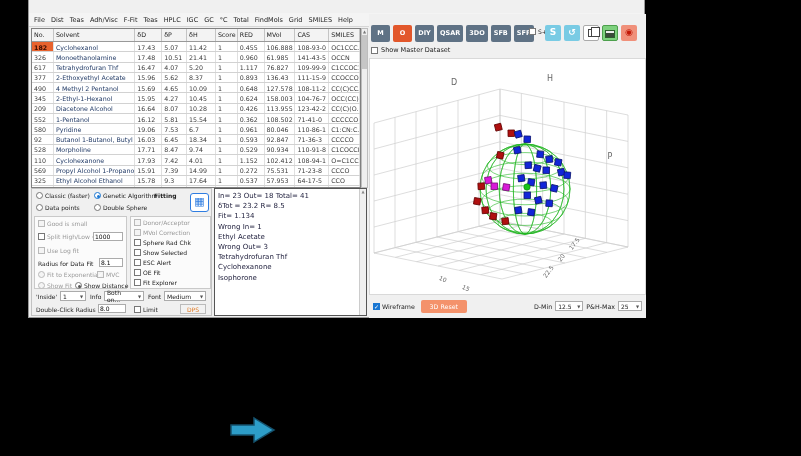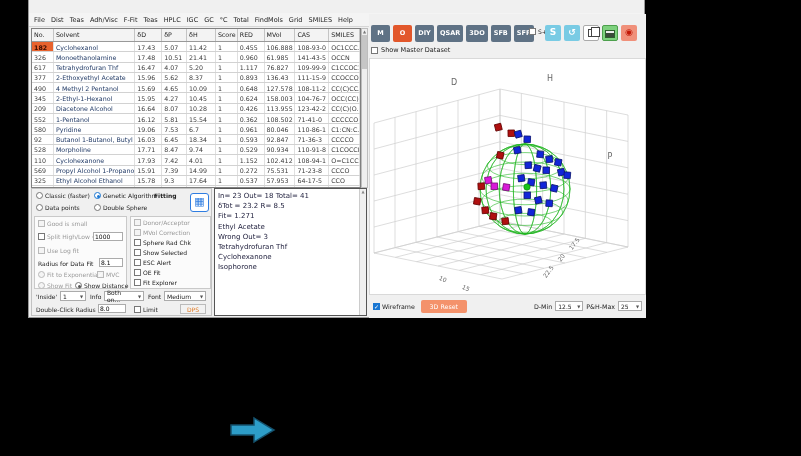--- a/index.html
+++ b/index.html
@@ -450,21 +450,22 @@
         <span class="cb"></span>
         <span>Limit</span>
       </div>
       <div class="dps-btn" style="left:148px;top:115px">DPS</div>
     </div>
 
     <div class="info-panel">
       <div class="info-lines" id="infolines">
           <div>In= 23 Out= 18 Total= 41</div>
           <div>δTot = 23.2 R= 8.5</div>
-          <div>Fit= 1.271</div>
+          <div>Fit= 1.134</div>
+          <div>Wrong In= 1</div>
           <div>Ethyl Acetate</div>
           <div>Wrong Out= 3</div>
           <div>Tetrahydrofuran Thf</div>
           <div>Cyclohexanone</div>
           <div>Isophorone</div>
         </div>
       <div class="iscroll">▲</div>
     </div>
 
     <div class="right-pane">

